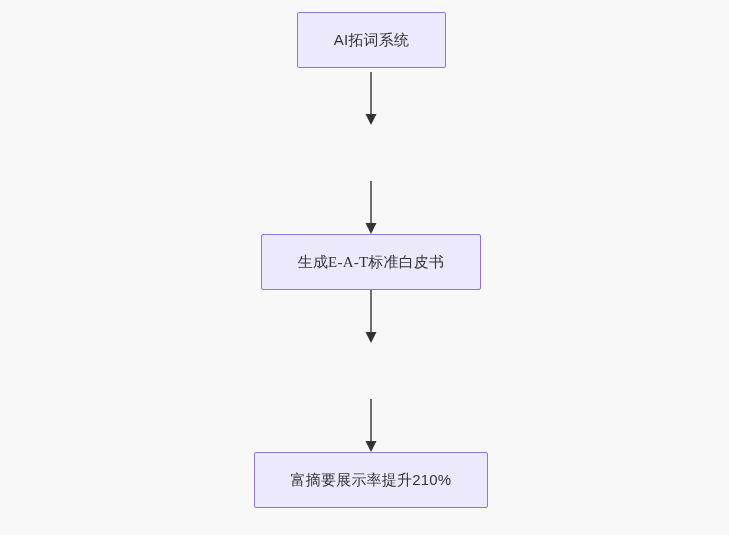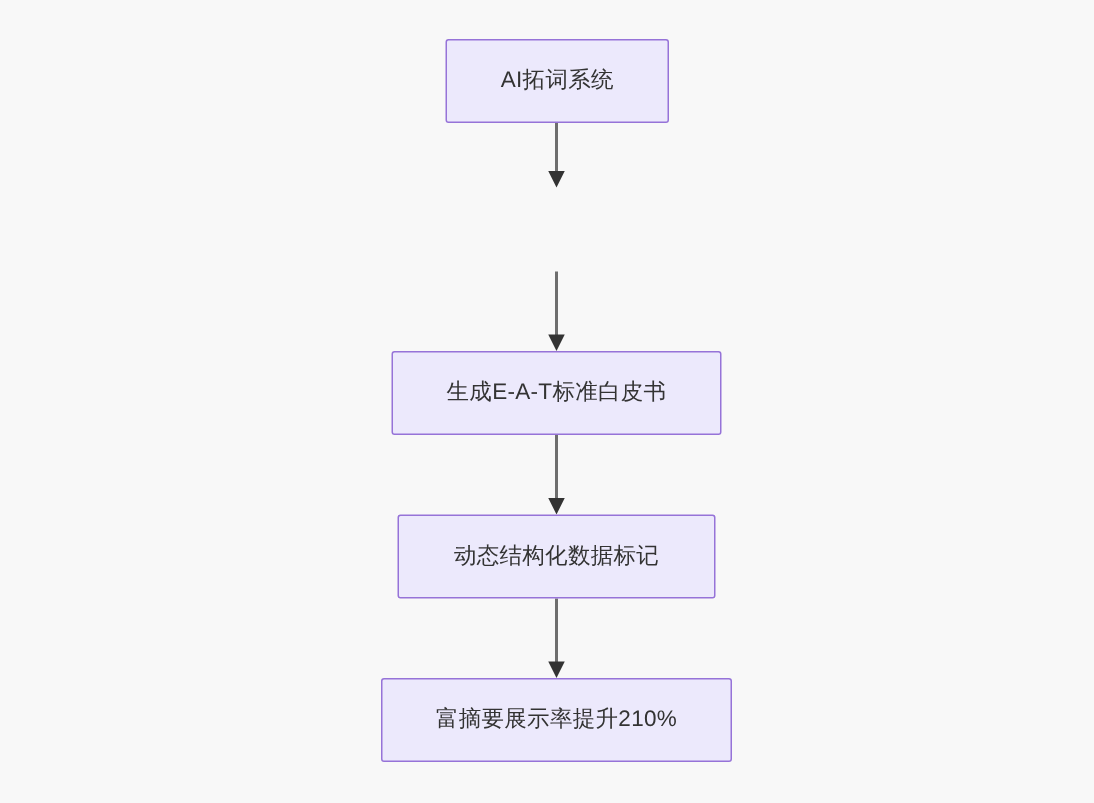--- a/index.html
+++ b/index.html
@@ -48,23 +48,23 @@
   .edge-line {
     stroke: #6e6e6e;
     stroke-width: 2;
     fill: none;
   }
   .edge-head {
     fill: #333333;
   }
 
   
-  #node-0 { left: 297px; top: 26px;  width: 149px; height: 56px; }
+  #node-0 { left: 297px; top: 12px;  width: 149px; height: 56px; }
   #node-1 { left: 276px; top: 125px; width: 190px; height: 56px; }
-  #node-2 { left: 261px; top: 234px; width: 220px; height: 56px; }
+  #node-2 { left: 261px; top: 234px; width: 220px; height: 56px; font-family: Liberation Serif, serif; }
   #node-3 { left: 265px; top: 343px; width: 212px; height: 56px; }
   #node-4 { left: 254px; top: 452px; width: 234px; height: 56px; justify-content: center; }
 </style>
 </head>
 <body>
 
 <div id="flow-canvas">
 
   <svg class="edge" viewBox="0 0 729 535" width="729" height="535" xmlns="http://www.w3.org/2000/svg">
 
@@ -91,21 +91,18 @@
 
   <div class="node" id="node-0">
     <span class="node-label">AI拓词系统</span>
   </div>
 
 
   <div class="node" id="node-2">
     <span class="node-label">生成E-A-T标准白皮书</span>
   </div>
 
-  <div class="node" id="node-3">
-    <span class="node-label">动态结构化数据标记</span>
-  </div>
 
   <div class="node" id="node-4">
     <span class="node-label">富摘要展示率提升210%</span>
   </div>
 
 </div>
 
 </body></html>

